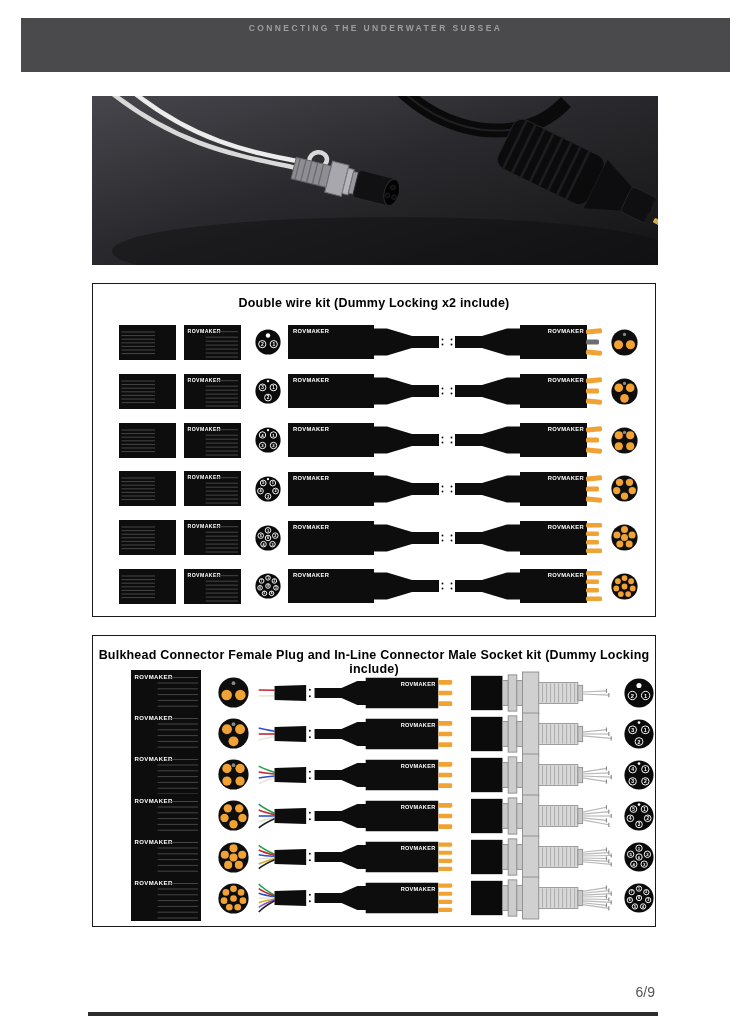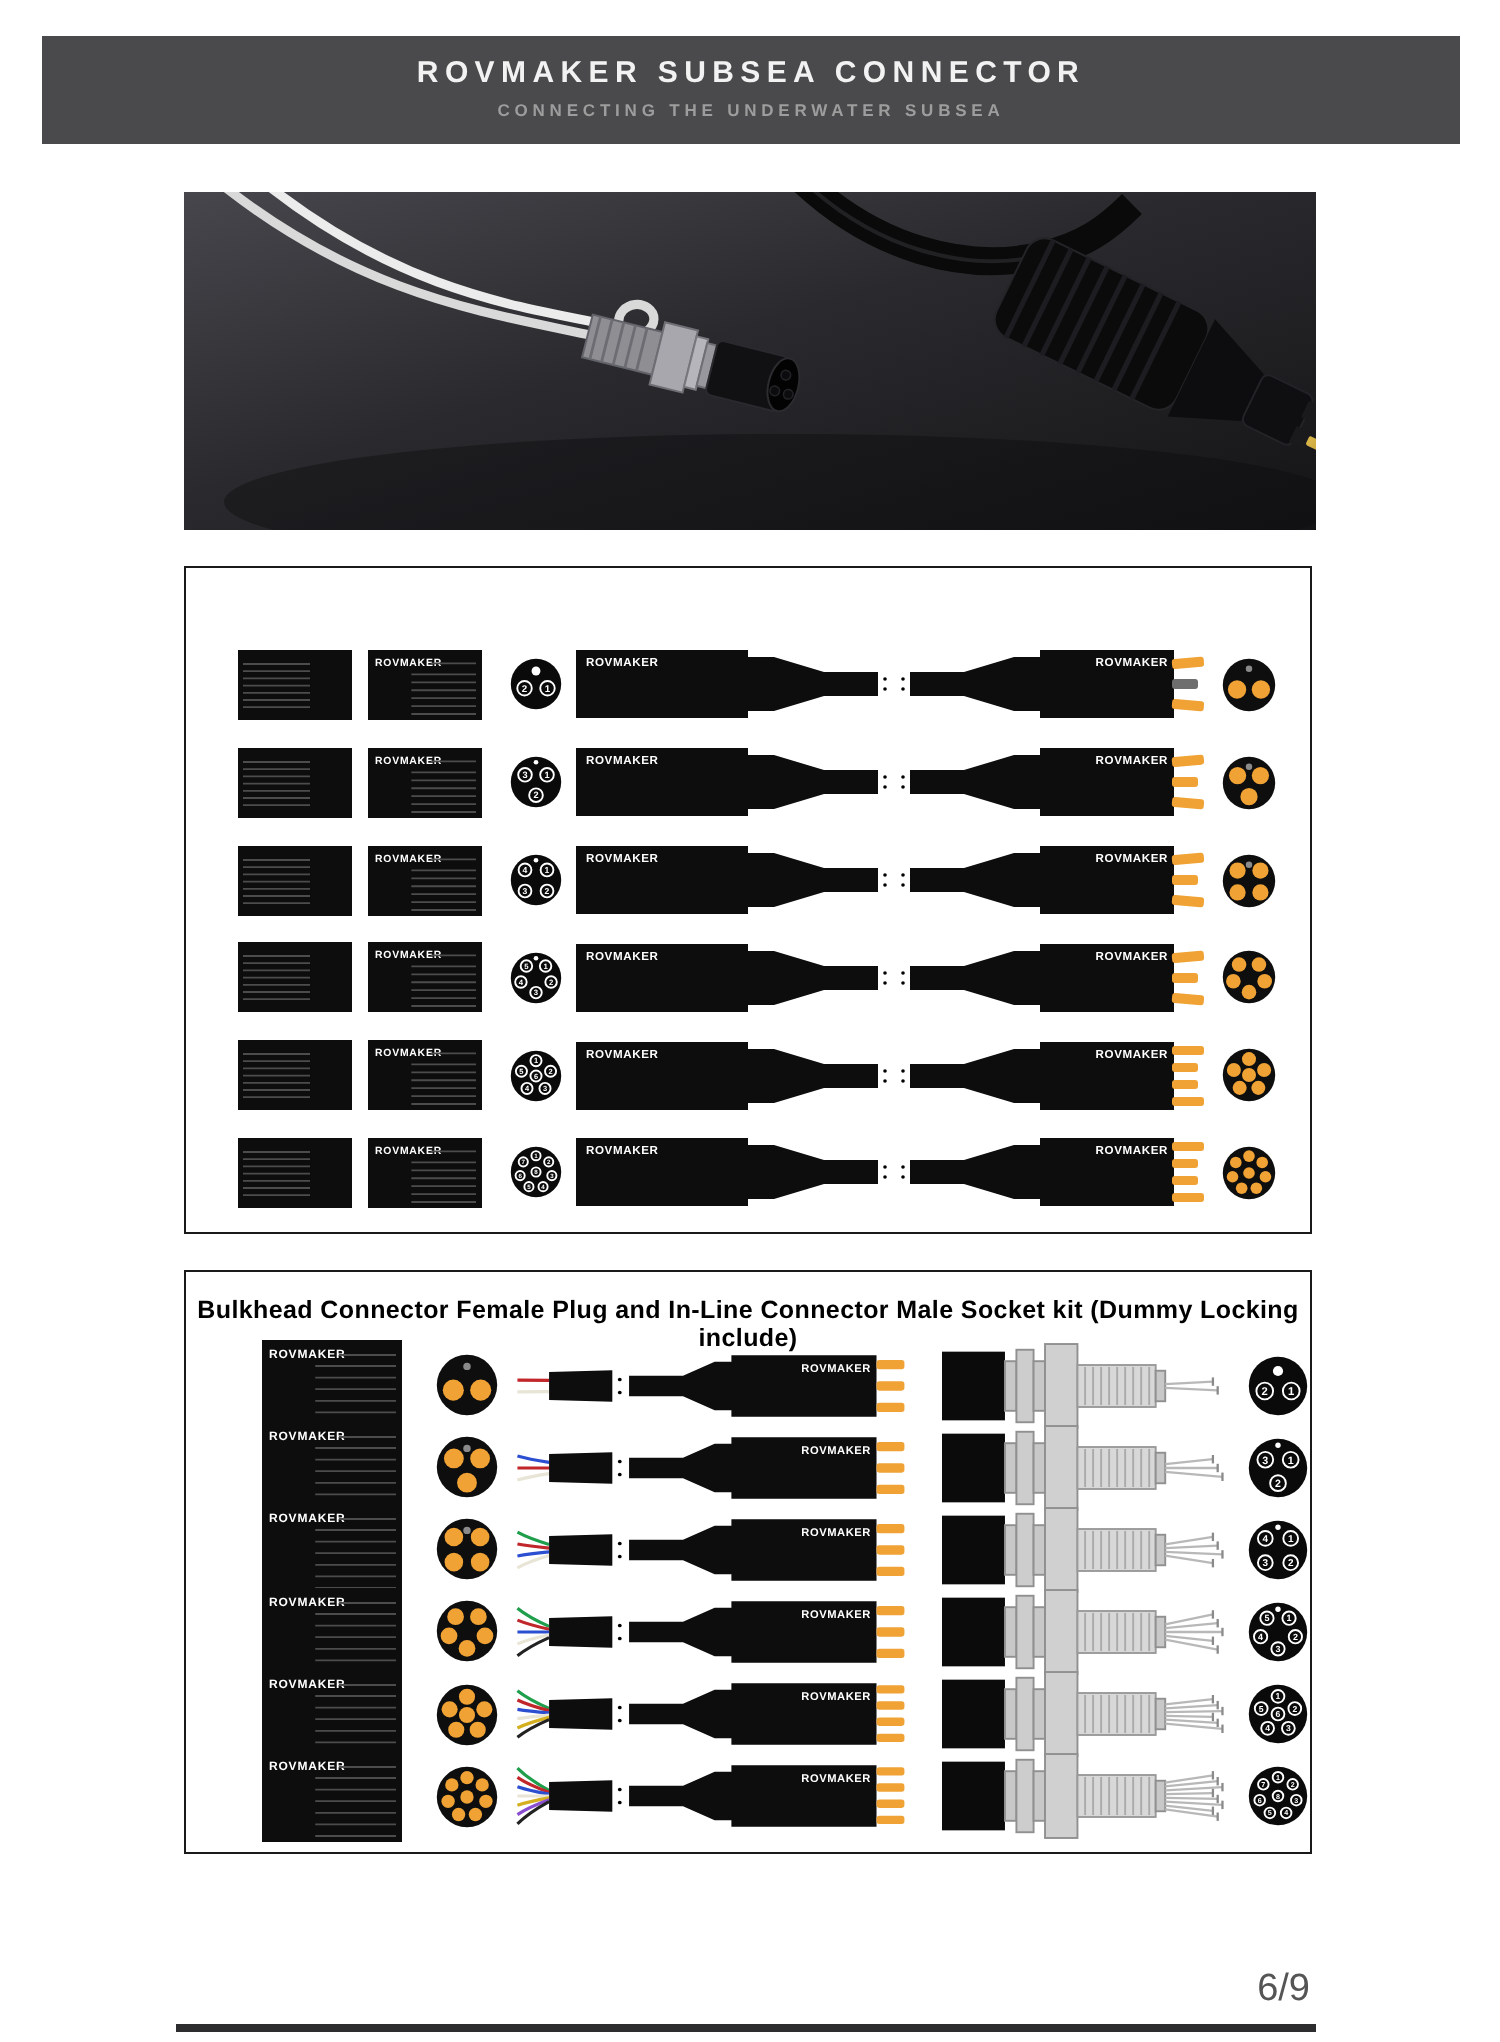--- a/index.html
+++ b/index.html
@@ -26,30 +26,29 @@
   #kit-0 .dummyB{margin-left:8px;}
   #kit-0 .faceN{margin-left:14px;}
   #kit-0 .cable{margin-left:7px;}
   #kit-0 .faceP{margin-left:5px;}
   #kit-1 .dummyB{margin-left:38px;}
   #kit-1 .faceP{margin-left:17px;}
   #kit-1 .stub{margin-left:6px;}
   #kit-1 .bulk{margin-left:16px;}
   #kit-1 .faceN{margin-left:8px;}
   
-  .pageno{position:absolute;right:95px;top:984px;font-size:19px;color:#555;}
+  .pageno{position:absolute;right:95px;top:984px;font-size:14px;color:#555;}
   .footer-rule{position:absolute;left:88px;top:1012px;width:570px;height:4px;background:#2d2d2f;}
 </style>
 </head>
 <body>
 
 <div class="page">
 
   <header class="banner">
-    <div class="title">ROVMAKER SUBSEA CONNECTOR</div>
     <div class="subtitle">CONNECTING THE UNDERWATER SUBSEA</div>
   </header>
 
   <div class="photo">
     <svg width="566" height="169" viewBox="0 0 566 169">
       <defs>
         <linearGradient id="pbg" x1="0" y1="0" x2="1" y2="1">
           <stop offset="0" stop-color="#46464c"></stop>
           <stop offset="0.45" stop-color="#2a2a2e"></stop>
           <stop offset="1" stop-color="#141416"></stop>
@@ -102,20 +101,21 @@
         <rect x="116" y="-14" width="28" height="28" rx="4" fill="#0f0f12" stroke="#232327" stroke-width="1"></rect>
         <rect x="142" y="-11" width="9" height="9" fill="#1a1a1d"></rect>
         <rect x="142" y="3" width="9" height="9" fill="#1a1a1d"></rect>
         <rect x="150" y="-9.5" width="27" height="5" rx="1.2" fill="url(#gold)"></rect>
         <rect x="150" y="4.5" width="27" height="5" rx="1.2" fill="url(#gold)"></rect>
       </g>
     </svg>
   </div>
 
   <section class="kit" id="kit-0">
+    <h2>Double wire kit (Dummy Locking x2 include)</h2>
     <div class="rows">
         <div class="row">
           <span class="c dummyA"><svg width="57" height="35" viewBox="0 0 57 35">
               <rect width="57" height="35" fill="#0d0d0d"></rect>
               <line x1="2.5" y1="7" x2="36" y2="7" stroke="#4c4c4c" stroke-width="0.9"></line>
               <line x1="2.5" y1="10.6" x2="36" y2="10.6" stroke="#4c4c4c" stroke-width="0.9"></line>
               <line x1="2.5" y1="14.2" x2="36" y2="14.2" stroke="#4c4c4c" stroke-width="0.9"></line>
               <line x1="2.5" y1="17.8" x2="36" y2="17.8" stroke="#4c4c4c" stroke-width="0.9"></line>
               <line x1="2.5" y1="21.4" x2="36" y2="21.4" stroke="#4c4c4c" stroke-width="0.9"></line>
               <line x1="2.5" y1="25" x2="36" y2="25" stroke="#4c4c4c" stroke-width="0.9"></line>

